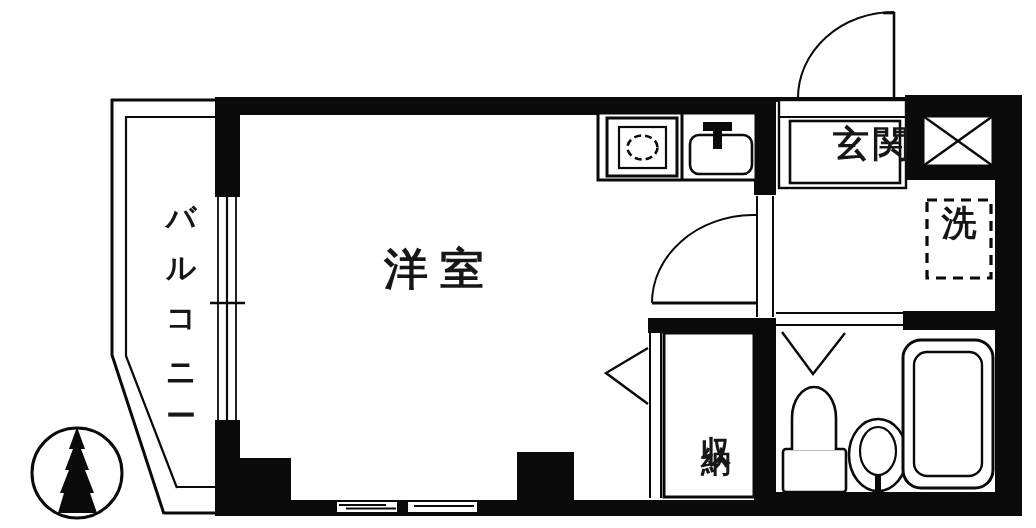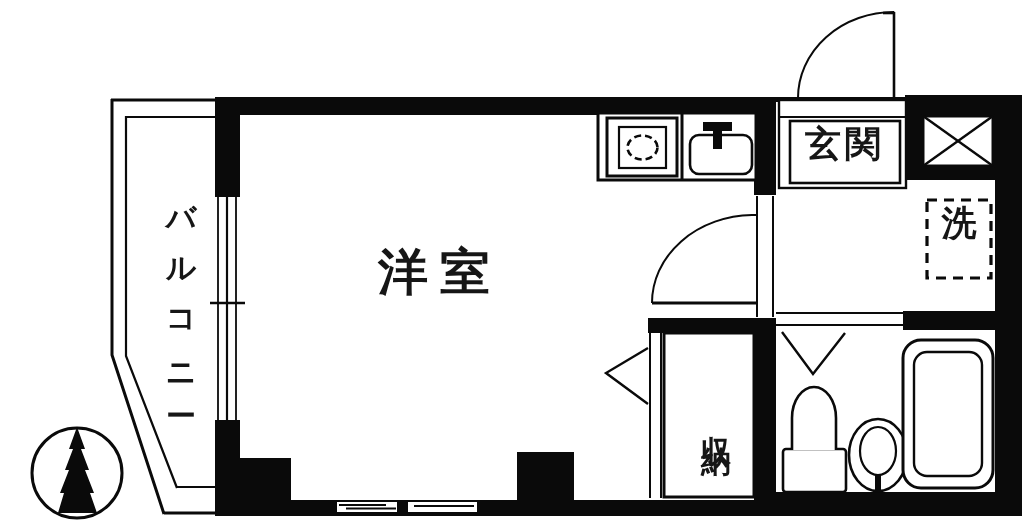--- a/index.html
+++ b/index.html
@@ -18,23 +18,23 @@
     line-height:1;
     white-space:nowrap;
     text-align:center;
   }
   .vert{
     writing-mode:vertical-rl;
     text-orientation:upright;
     white-space:normal;
   }
   .balcony-label{left:150px;top:156px;width:46px;height:290px;font-size:30px;letter-spacing:20px;}
-  .room-label{left:340px;top:247px;width:200px;font-size:50px;letter-spacing:12px;}
+  .room-label{left:340px;top:247px;width:200px;font-size:44px;letter-spacing:12px;}
   .area-label{left:318px;top:335px;width:244px;font-size:35px;letter-spacing:1px;}
-  .entrance-label{left:789px;top:126px;width:112px;font-size:36px;letter-spacing:4px;}
+  .entrance-label{left:789px;top:126px;width:112px;font-size:36px;letter-spacing:4px;padding-left:28px;}
   .laundry-label{left:927px;top:205px;width:64px;font-size:35px;}
   .closet-label{left:685px;top:365px;width:46px;height:115px;font-size:30px;letter-spacing:12px;}
 </style>
 </head>
 <body>
 
 <div class="stage">
 
   <svg width="1036" height="528" viewBox="0 0 1036 528">
 

